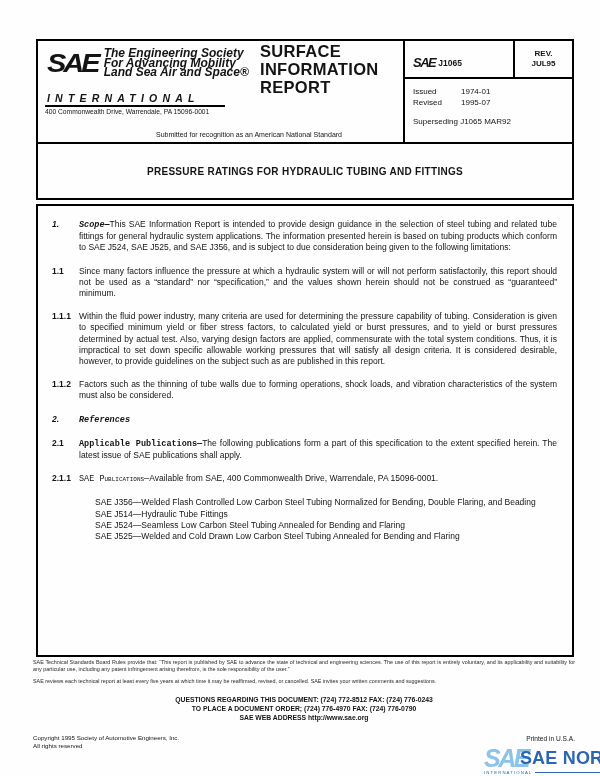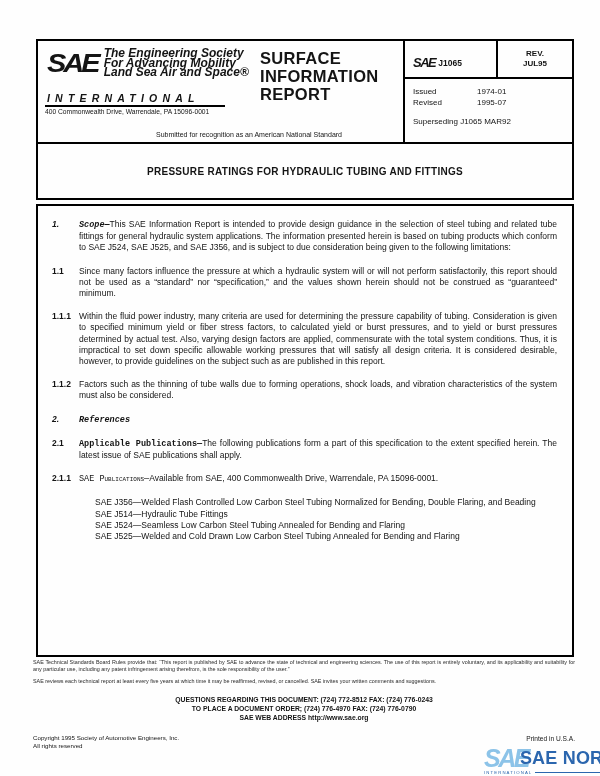--- a/index.html
+++ b/index.html
@@ -12,30 +12,30 @@
 
   
   .hbox { display:flex; height:103px; border:2px solid #000; border-bottom:none; }
   .hleft { flex:1; position:relative; border-right:2px solid #000; }
   .logoRow { position:absolute; left:9px; top:8px; display:flex; align-items:flex-start; }
   .saeBig { font-size:29px; font-weight:bold; font-style:italic; letter-spacing:-3px; line-height:30px; transform:scaleY(0.92); transform-origin:top left; }
   .tagline { margin-left:6px; font-size:12px; font-weight:bold; font-style:italic; line-height:9.6px; white-space:nowrap; }
   .intl { position:absolute; left:9px; top:51px; font-size:10.5px; font-weight:bold; font-style:italic; letter-spacing:5.2px; white-space:nowrap; }
   .rule { position:absolute; left:7px; top:64px; width:180px; border-top:2px solid #000; }
   .addr { position:absolute; left:7px; top:67px; font-size:6.7px; white-space:nowrap; }
-  .rtype { position:absolute; left:222px; top:8px; font-size:16.5px; font-weight:bold; line-height:18px; letter-spacing:0.3px; }
+  .rtype { position:absolute; left:222px; top:1px; font-size:16.5px; font-weight:bold; line-height:18px; letter-spacing:0.3px; }
   .submitted { position:absolute; left:118px; bottom:4px; font-size:7px; white-space:nowrap; }
   .hright { width:167px; display:flex; flex-direction:column; }
   .hrTop { height:38px; display:flex; border-bottom:2px solid #000; }
   .docnum { flex:1; border-right:2px solid #000; display:flex; align-items:flex-end; padding:0 0 9px 8px; }
   .saeSmall { font-size:13px; font-weight:bold; font-style:italic; letter-spacing:-1.5px; line-height:10px; }
   .jnum { font-size:8.5px; font-weight:bold; margin-left:3px; line-height:9px; }
-  .revcell { width:74px; text-align:center; font-size:8px; font-weight:bold; line-height:10px; padding-top:8px; }
+  .revcell { width:57px; text-align:center; font-size:8px; font-weight:bold; line-height:10px; padding-top:8px; }
   .hrBottom { flex:1; padding:7px 0 0 8px; font-size:8px; line-height:11px; }
-  .irow { display:flex;gap:16px; }
+  .irow { display:flex; }
   .ilabel { width:48px; }
   .sup { margin-top:8px; }
 
   
   .tbox { height:58px; border:2px solid #000; display:flex; align-items:center; justify-content:center;
           font-size:10px; font-weight:bold; letter-spacing:0.3px; }
 
   
   .bbox { margin-top:4px; height:453px; border:2px solid #000; padding:13px 15px 0 14px; font-size:8.5px; line-height:11.2px; }
   .para { display:flex; margin-bottom:12px; }

